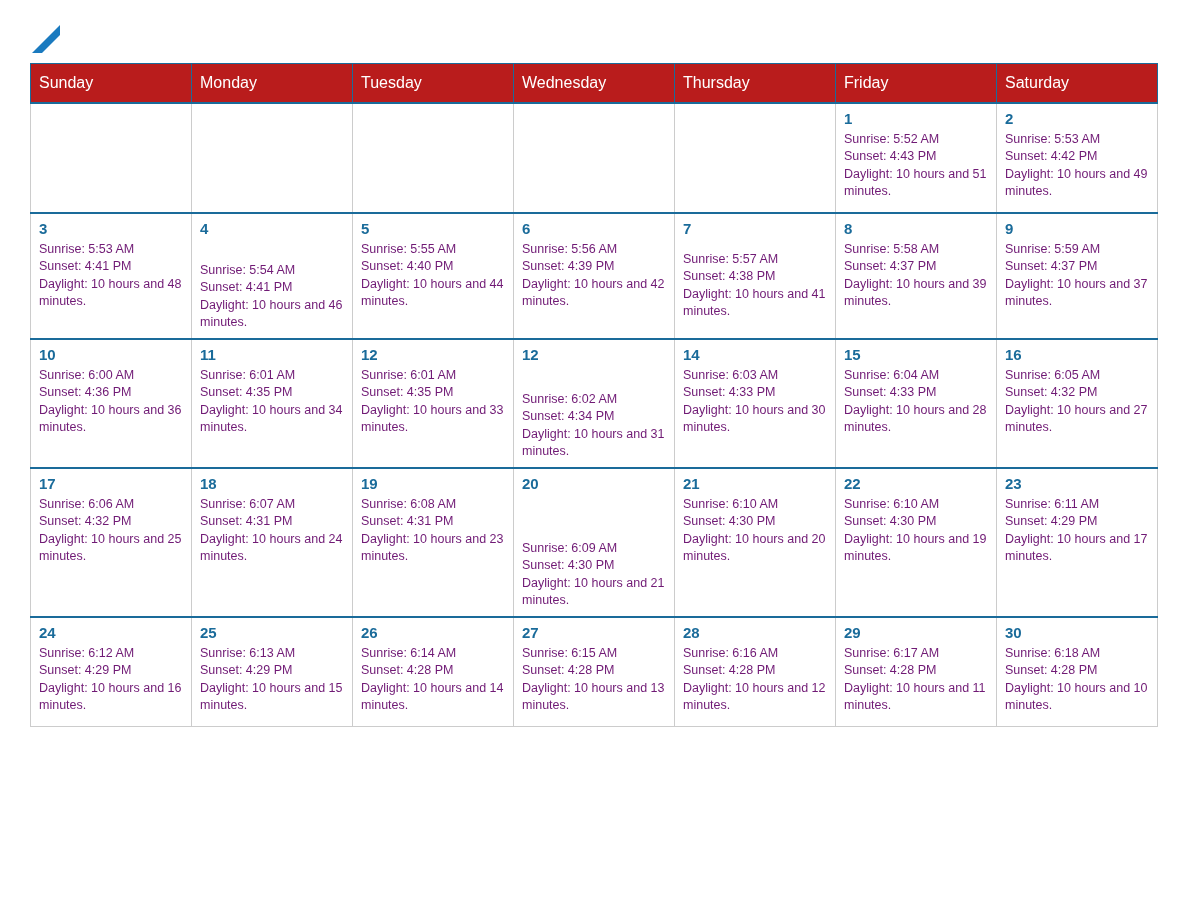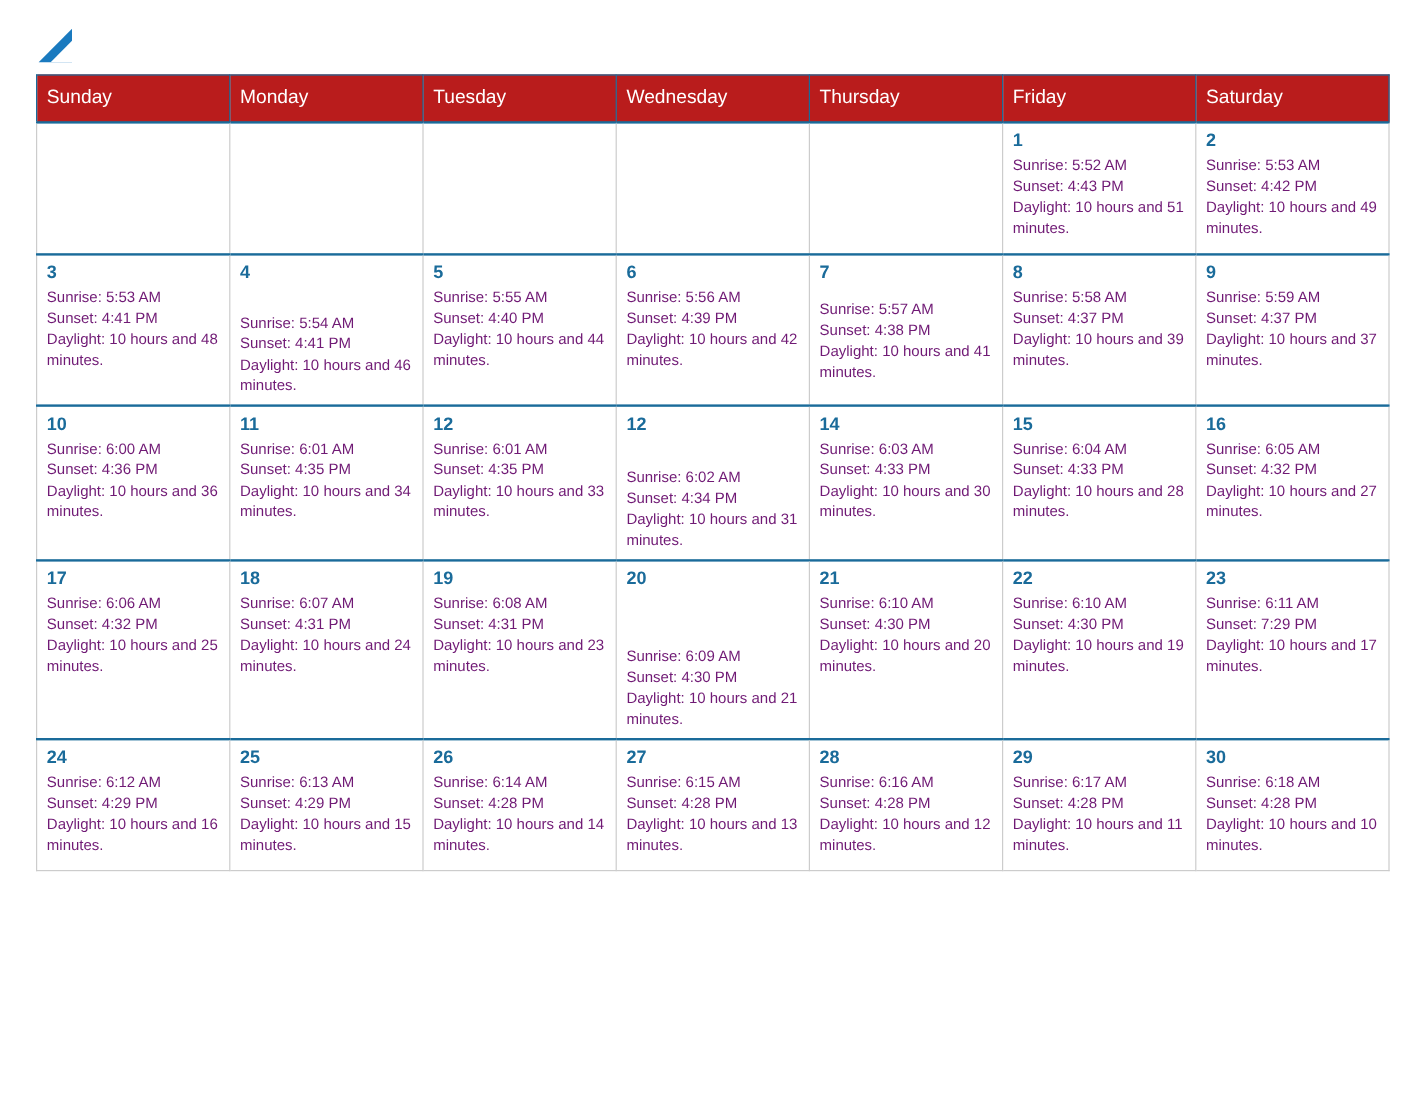--- a/index.html
+++ b/index.html
@@ -252,21 +252,21 @@
         </td>
         <td>
           <div class="day-number">22</div>
           <div class="day-info" style="white-space: pre-line;">Sunrise: 6:10 AM
 Sunset: 4:30 PM
 Daylight: 10 hours and 19 minutes.</div>
         </td>
         <td>
           <div class="day-number">23</div>
           <div class="day-info" style="white-space: pre-line;">Sunrise: 6:11 AM
-Sunset: 7:29 PM
+Sunset: 4:29 PM
 Daylight: 10 hours and 17 minutes.</div>
         </td>
       </tr>
       <tr class="row-border">
         <td>
           <div class="day-number">24</div>
           <div class="day-info" style="white-space: pre-line;">Sunrise: 6:12 AM
 Sunset: 4:29 PM
 Daylight: 10 hours and 16 minutes.</div>
         </td>

